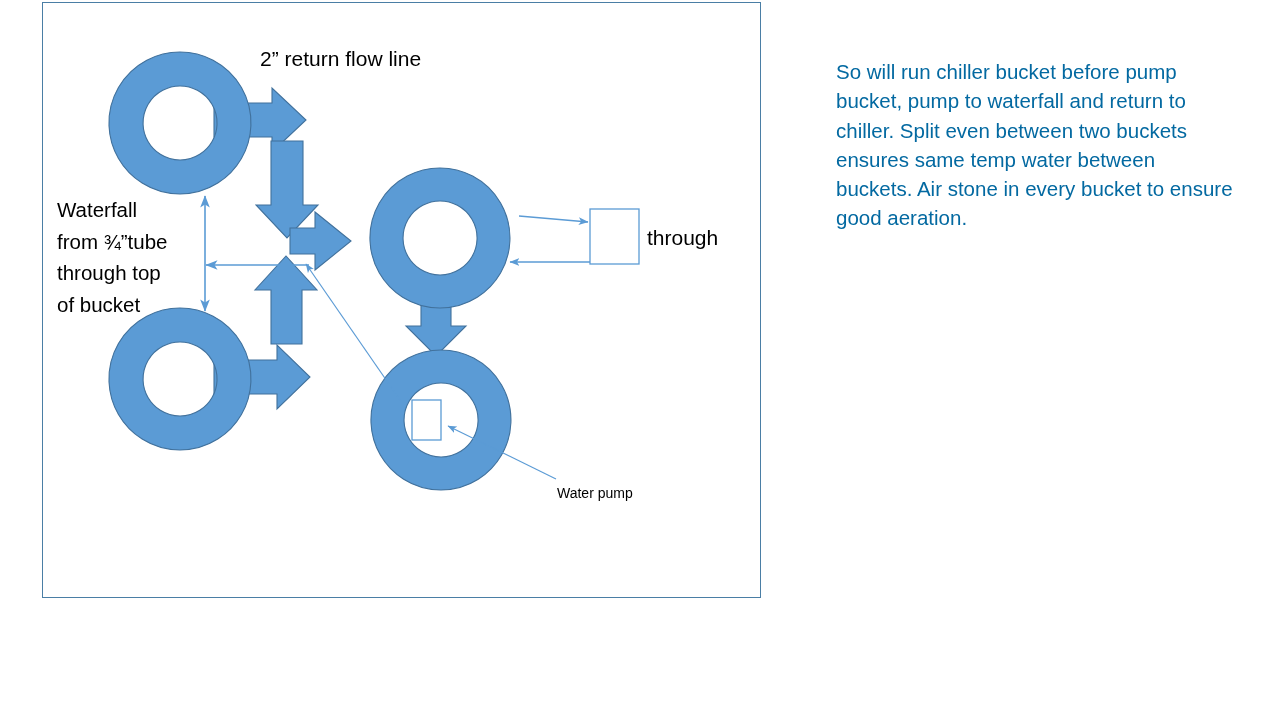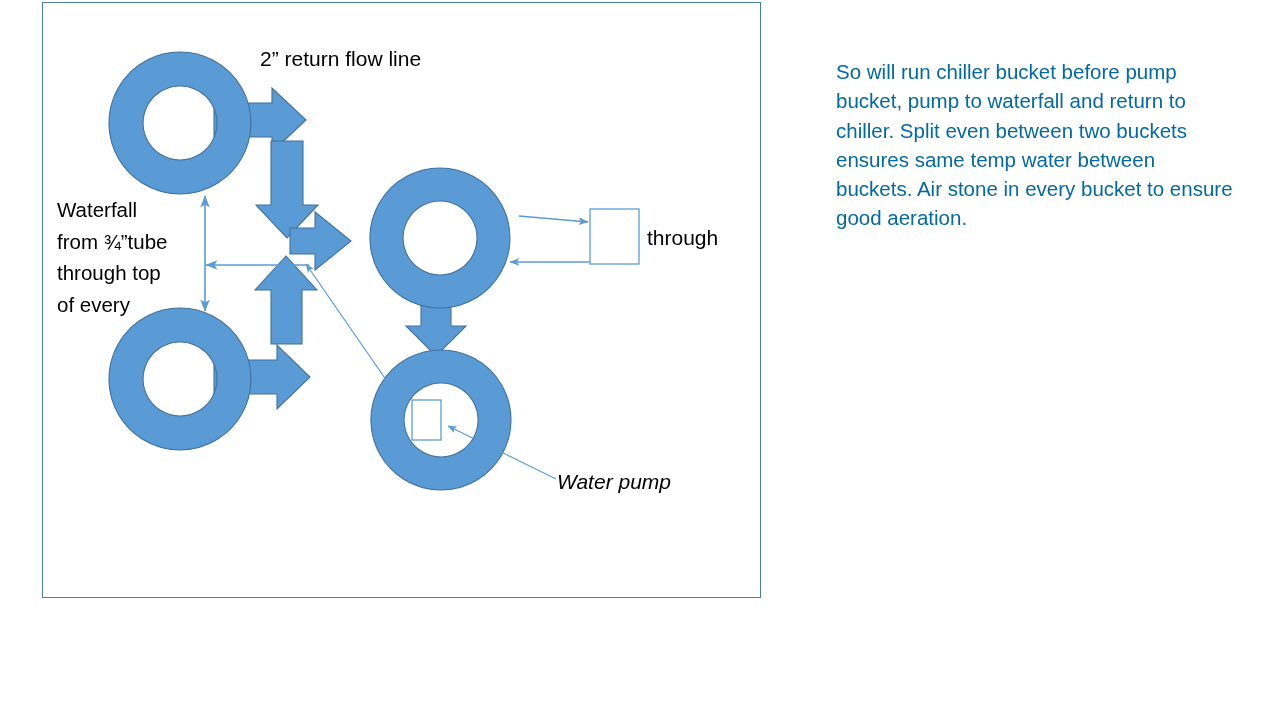--- a/index.html
+++ b/index.html
@@ -49,24 +49,23 @@
     line-height: 31.5px;
   }
   #label-chiller {
     left: 647px;
     top: 224px;
     font-size: 21px;
     line-height: 27px;
   }
   #label-water-pump {
     left: 557px;
-    top: 468px;
-    font-size: 21px;
+    top: 480px;
+    font-size: 14px;
     line-height: 27px;
-    font-style: italic;
   }
   #notes-paragraph {
     position: absolute;
     left: 836px;
     top: 57px;
     width: 400px;
     font-size: 20.5px;
     line-height: 29.3px;
     color: #0369a1;
     white-space: pre-wrap;
@@ -122,19 +121,19 @@
   <rect x="412" y="400" width="29" height="40" fill="#ffffff" stroke="#5B9BD5" stroke-width="1.3"></rect>
 
   <line x1="556" y1="479" x2="448" y2="426" stroke="#5B9BD5" stroke-width="1.2" marker-end="url(#thin-arrow)"></line>
 </svg>
 
 <div class="txt" id="label-return-flow">2” return flow line</div>
 
 <div class="txt" id="label-waterfall">Waterfall
 from ¾”tube
 through top
-of every</div>
+of bucket</div>
 
 <div class="txt" id="label-chiller">through</div>
 
 <div class="txt" id="label-water-pump">Water pump</div>
 
 <div id="notes-paragraph">So will run chiller bucket before pump bucket, pump to waterfall and return to chiller. Split even between two buckets ensures same temp water between buckets. Air stone in every bucket to ensure good aeration.</div>
 
 </body></html>

